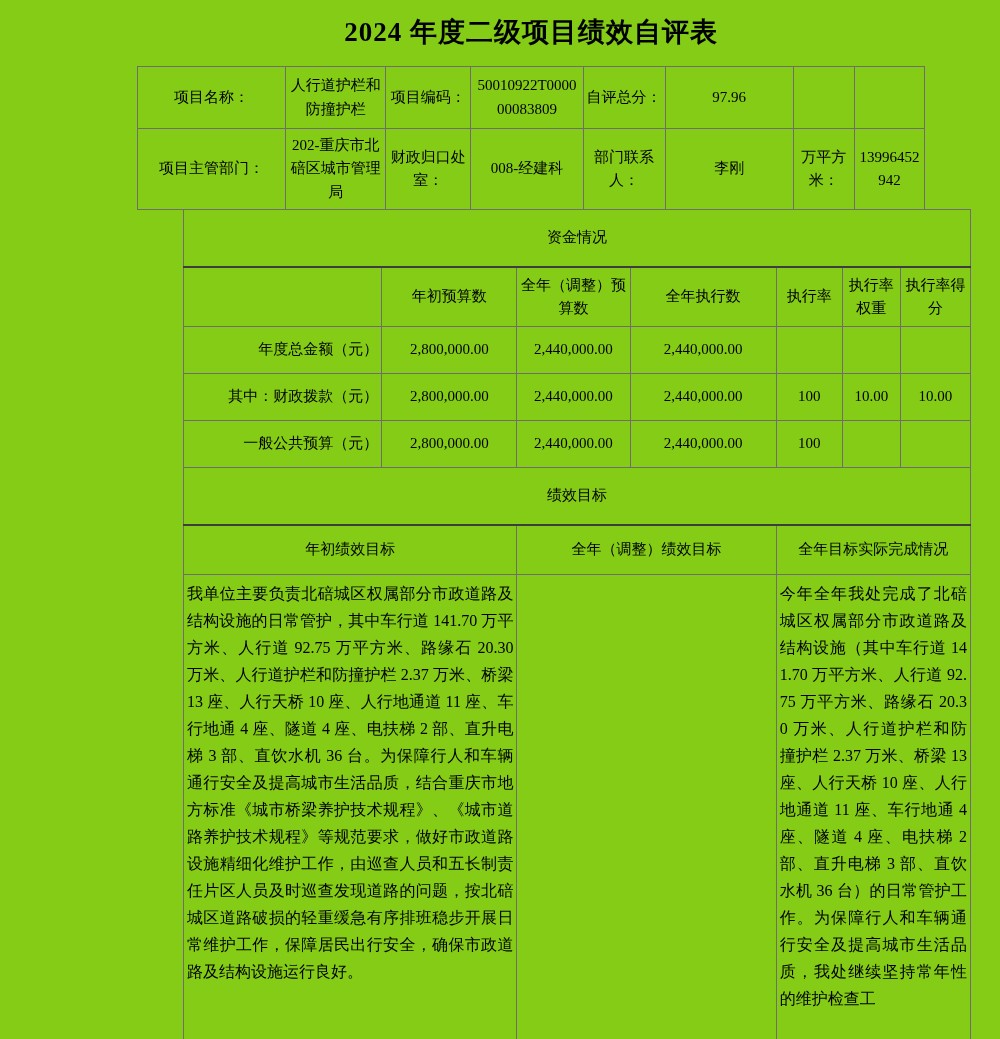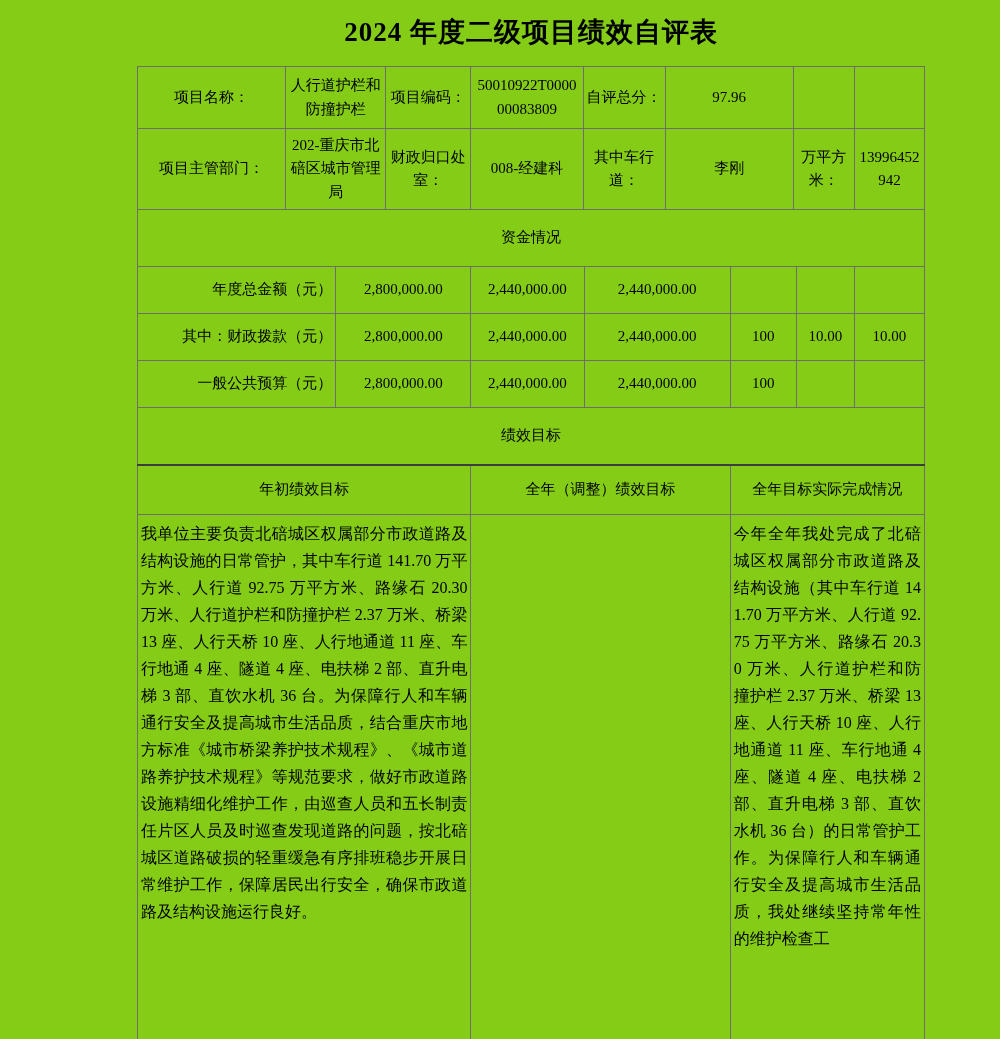--- a/index.html
+++ b/index.html
@@ -29,21 +29,21 @@
     text-align: center;
     font-size: 27px;
     font-weight: bold;
     letter-spacing: 1px;
   }
   table.tbl {
     border-collapse: collapse;
     table-layout: fixed;
     width: 788px;
   }
-  table.tbl + table.tbl { margin-top: -1px; }
+  table.tbl + table.tbl { margin-top: -1px; margin-left: 46px; }
   .tbl td, .tbl th {
     border: 1px solid #6e6e6e;
     padding: 2px 3px;
     font-size: 15px;
     font-weight: normal;
     text-align: center;
     vertical-align: middle;
     overflow: hidden;
     word-break: break-all;
     line-height: 1.55;
@@ -102,41 +102,50 @@
         <td>自评总分：</td>
         <td class="num">97.96</td>
         <td></td>
         <td></td>
       </tr>
       <tr class="info-r2">
         <td>项目主管部门：</td>
         <td>202-重庆市北碚区城市管理局</td>
         <td>财政归口处室：</td>
         <td>008-经建科</td>
-        <td>其中车行道：</td>
+        <td>部门联系人：</td>
         <td>李刚</td>
         <td>万平方米：</td>
         <td class="num">13996452942</td>
       </tr>
     </tbody>
       </table>
 
     <table class="tbl">
       <colgroup>
         <col style="width:198px">
           <col style="width:135px">
           <col style="width:113px">
           <col style="width:146px">
         <col style="width:66px">
           <col style="width:58px">
           <col style="width:70px">
       </colgroup>
       <tbody>
           <tr class="section-row">
         <td colspan="7">资金情况</td>
+      </tr>
+      <tr class="fund-head thick-top">
+        <th></th>
+        <th>年初预算数</th>
+        <th>全年（调整）预算数</th>
+        <th>全年执行数</th>
+        <th>执行率</th>
+        <th>执行率权重</th>
+        <th>执行率得分</th>
       </tr>
       <tr class="fund-row">
         <td class="row-label">年度总金额（元）</td>
         <td class="num">2,800,000.00</td>
         <td class="num">2,440,000.00</td>
         <td class="num">2,440,000.00</td>
         <td class="num"></td>
         <td class="num"></td>
         <td class="num"></td>
       </tr>

